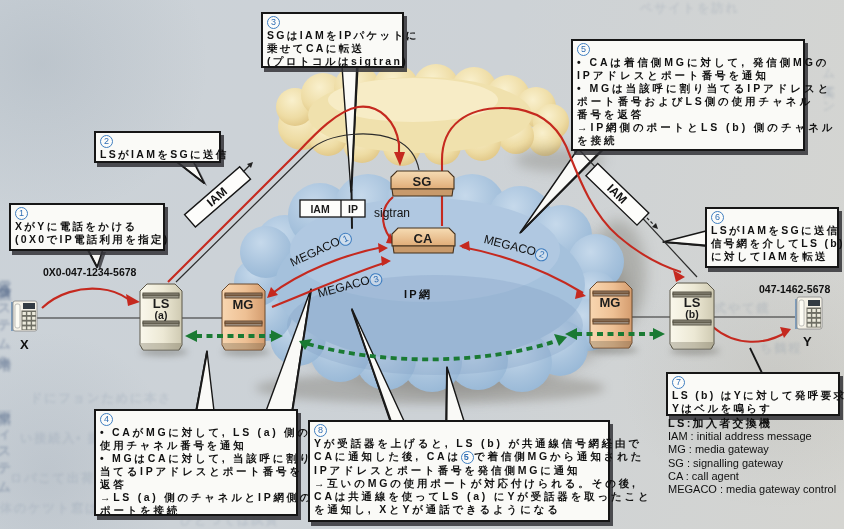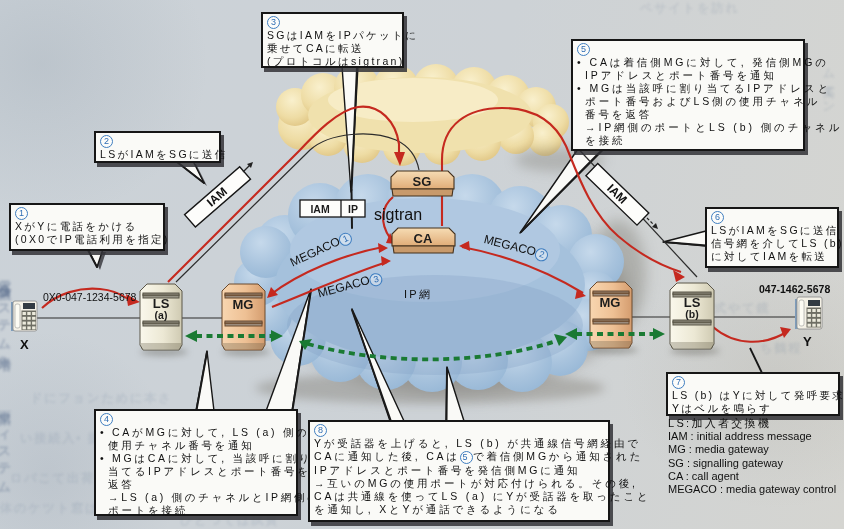--- a/index.html
+++ b/index.html
@@ -1,21 +1,21 @@
 <!DOCTYPE html>
 <html><head><meta charset="utf-8"><style>
 html,body{margin:0;padding:0}
 #c{position:relative;width:844px;height:529px;overflow:hidden;background:linear-gradient(100deg,#cbd2d8 0%,#cdd2d6 55%,#d5d5d1 100%);font-family:"Liberation Sans",sans-serif}
 .co{position:absolute;background:#fafaf7;border:2px solid #161616;box-shadow:3px 4px 0 rgba(50,50,55,.85);color:#111;font-size:10.5px;line-height:13px;padding:1px 4px}
 .num{display:inline-block;width:11px;height:11px;border:1px solid #3f7ec0;border-radius:50%;color:#2e6db4;font-size:9px;line-height:11px;text-align:center;background:rgba(255,255,255,.4)}
-.jp{letter-spacing:2.3px;font-weight:normal;white-space:nowrap}
+.jp{letter-spacing:2.3px;font-weight:bold;white-space:nowrap}
 .b4 .jp{letter-spacing:2.7px}
 .b5 .jp{letter-spacing:2.9px}
 .b8 .jp{letter-spacing:2.8px}
-.in{margin-left:8px}
+.in{}
 .lbl{position:absolute;color:#101010;white-space:nowrap}
 .gh{position:absolute;color:rgba(70,95,130,.12);filter:blur(1.2px);font-weight:bold;letter-spacing:2px;white-space:nowrap}
 </style></head><body>
 <div id="c">
 
 <div style="position:absolute;left:-30px;top:-40px;width:240px;height:260px;background:radial-gradient(ellipse at 30% 40%,rgba(120,135,150,.18),transparent 70%)"></div>
 <div style="position:absolute;left:-40px;top:330px;width:220px;height:240px;background:radial-gradient(ellipse at 40% 60%,rgba(110,125,145,.15),transparent 70%)"></div>
 <div style="position:absolute;left:620px;top:250px;width:260px;height:260px;background:radial-gradient(ellipse at 60% 50%,rgba(150,145,130,.16),transparent 70%)"></div>
 <div class="gh" style="left:-5px;top:270px;font-size:13px;writing-mode:vertical-rl;color:rgba(55,80,120,.30)">電話会議システム集増</div>
 <div class="gh" style="left:-5px;top:400px;font-size:13px;writing-mode:vertical-rl;color:rgba(55,80,120,.28)">更招ツィステム</div>
@@ -315,22 +315,22 @@
 
 <div class="co" style="left:9px;top:203px;width:144px;height:42px"><span class="num">1</span><br><span class="jp">XがYに電話をかける</span><br><span class="jp">(0X0でIP電話利用を指定)</span></div>
 <div class="co" style="left:94px;top:131px;width:115px;height:26px"><span class="num">2</span><br><span class="jp">LSがIAMをSGに送信</span></div>
 <div class="co" style="left:261px;top:12px;width:131px;height:50px"><span class="num">3</span><br><span class="jp">SGはIAMをIPパケットに</span><br><span class="jp">乗せてCAに転送</span><br><span class="jp">(プロトコルはsigtran)</span></div>
 <div class="co b4" style="left:94px;top:409px;width:192px;height:101px"><span class="num">4</span><br><span class="jp">• CAがMGに対して, LS (a) 側の</span><br><span class="jp in">使用チャネル番号を通知</span><br><span class="jp">• MGはCAに対して, 当該呼に割り</span><br><span class="jp in">当てるIPアドレスとポート番号を</span><br><span class="jp in">返答</span><br><span class="jp in">→LS (a) 側のチャネルとIP網側の</span><br><span class="jp in">ポートを接続</span></div>
 <div class="co b5" style="left:571px;top:39px;width:222px;height:106px"><span class="num">5</span><br><span class="jp">• CAは着信側MGに対して, 発信側MGの</span><br><span class="jp in">IPアドレスとポート番号を通知</span><br><span class="jp">• MGは当該呼に割り当てるIPアドレスと</span><br><span class="jp in">ポート番号およびLS側の使用チャネル</span><br><span class="jp in">番号を返答</span><br><span class="jp in">→IP網側のポートとLS (b) 側のチャネル</span><br><span class="jp in">を接続</span></div>
 <div class="co" style="left:705px;top:207px;width:122px;height:55px"><span class="num">6</span><br><span class="jp">LSがIAMをSGに送信</span><br><span class="jp">信号網を介してLS (b)</span><br><span class="jp">に対してIAMを転送</span></div>
 <div class="co" style="left:666px;top:372px;width:162px;height:38px"><span class="num">7</span><br><span class="jp">LS (b) はYに対して発呼要求。</span><br><span class="jp">Yはベルを鳴らす</span></div>
 <div class="co b8" style="left:308px;top:420px;width:290px;height:96px"><span class="num">8</span><br><span class="jp">Yが受話器を上げると, LS (b) が共通線信号網経由で</span><br><span class="jp">CAに通知した後, CAは<span class="num">5</span>で着信側MGから通知された</span><br><span class="jp">IPアドレスとポート番号を発信側MGに通知</span><br><span class="jp">→互いのMGの使用ポートが対応付けられる。その後,</span><br><span class="jp">CAは共通線を使ってLS (a) にYが受話器を取ったこと</span><br><span class="jp">を通知し, XとYが通話できるようになる</span></div>
 
-<div class="lbl" style="left:374px;top:206px;font-size:16px">sigtran</div>
+<div class="lbl" style="left:374px;top:206px;font-size:12px">sigtran</div>
 <div class="lbl jp" style="left:404px;top:287px;font-size:11px">IP網</div>
 <div class="lbl" style="left:288px;top:242px;font-size:12px;transform:rotate(-25deg)">MEGACO<span class="num">1</span></div>
 <div class="lbl" style="left:483px;top:240px;font-size:12px;transform:rotate(14deg)">MEGACO<span class="num">2</span></div>
 <div class="lbl" style="left:317px;top:278px;font-size:12px;transform:rotate(-15deg)">MEGACO<span class="num">3</span></div>
-<div class="lbl" style="left:43px;top:291px;font-size:10.5px;font-weight:normal">0X0-047-1234-5678</div>
+<div class="lbl" style="left:43px;top:266px;font-size:10.5px;font-weight:bold">0X0-047-1234-5678</div>
 <div class="lbl" style="left:759px;top:283px;font-size:10.5px;font-weight:bold">047-1462-5678</div>
 <div class="lbl" style="left:20px;top:337px;font-size:13px;font-weight:bold">X</div>
 <div class="lbl" style="left:803px;top:334px;font-size:13px;font-weight:bold">Y</div>
 <div class="lbl" style="left:668px;top:417px;font-size:11px;line-height:13.2px"><span class="jp">LS:加入者交換機</span><br>IAM : initial address message<br>MG : media gateway<br>SG : signalling gateway<br>CA : call agent<br>MEGACO : media gateway control</div>
 </div>
 </body></html>

